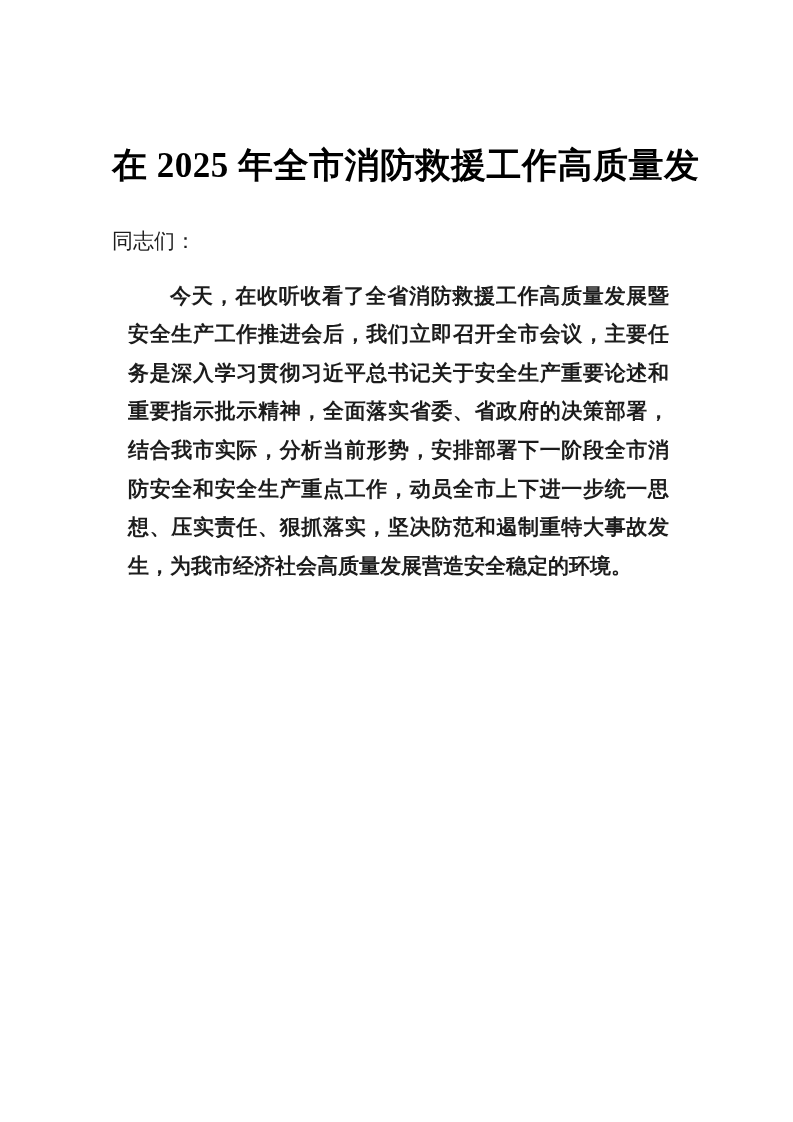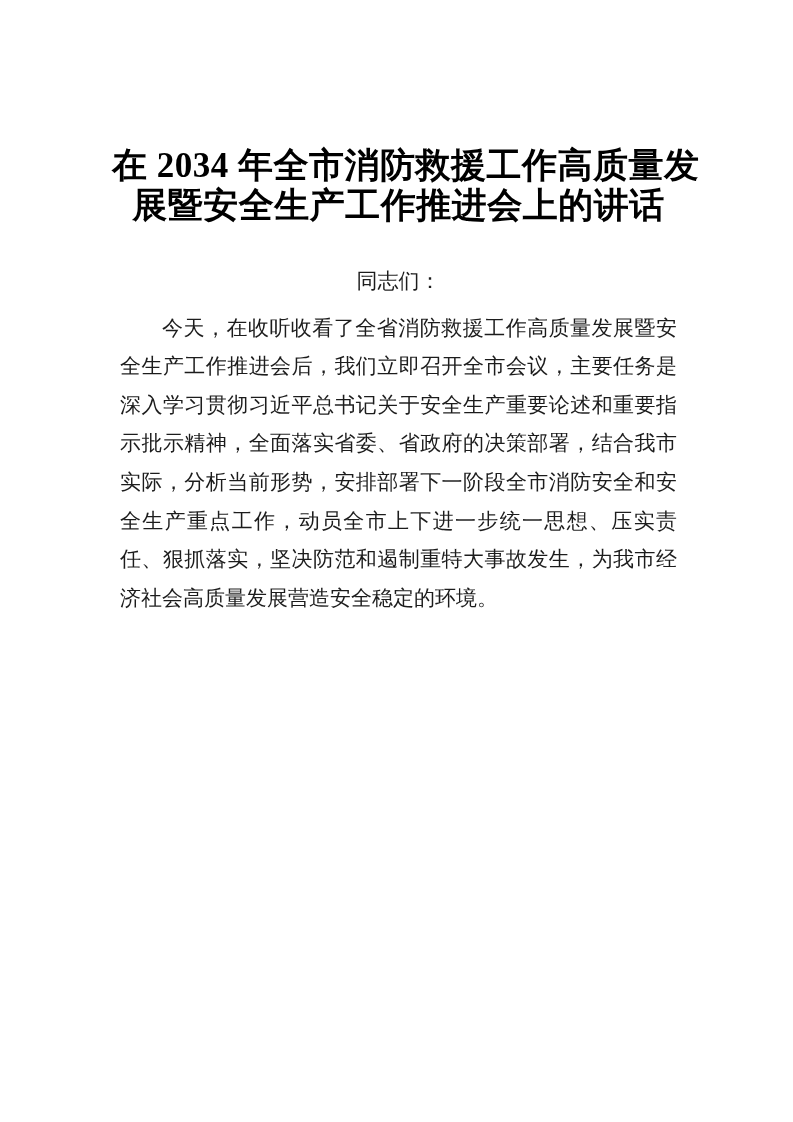--- a/index.html
+++ b/index.html
@@ -31,36 +31,36 @@
     white-space: nowrap;
   }
   .doc-body {
     margin-top: 36px;
     font-size: 21px;
     line-height: 38.6px;
     color: var(--color-text, #1c1c1c);
   }
   .salutation {
     margin: 0;
-    text-align: center;
+    text-align: left;
   }
   .para {
-    margin: 8px;
+    margin: 16px;
     text-indent: 2em;
     text-align: justify;
     text-justify: inter-ideograph;
+    font-weight: bold;
   }
 </style>
 </head>
 <body>
 
 <div class="page">
   <header class="doc-title">
-    <span class="title-line">在 2034 年全市消防救援工作高质量发</span>
-    <span class="title-line">展暨安全生产工作推进会上的讲话</span>
+    <span class="title-line">在 2025 年全市消防救援工作高质量发</span>
   </header>
 
   <section class="doc-body">
     <p class="salutation">同志们：</p>
 
     <p class="para">今天，在收听收看了全省消防救援工作高质量发展暨安全生产工作推进会后，我们立即召开全市会议，主要任务是深入学习贯彻习近平总书记关于安全生产重要论述和重要指示批示精神，全面落实省委、省政府的决策部署，结合我市实际，分析当前形势，安排部署下一阶段全市消防安全和安全生产重点工作，动员全市上下进一步统一思想、压实责任、狠抓落实，坚决防范和遏制重特大事故发生，为我市经济社会高质量发展营造安全稳定的环境。</p>
 
 
   </section>
 </div>

